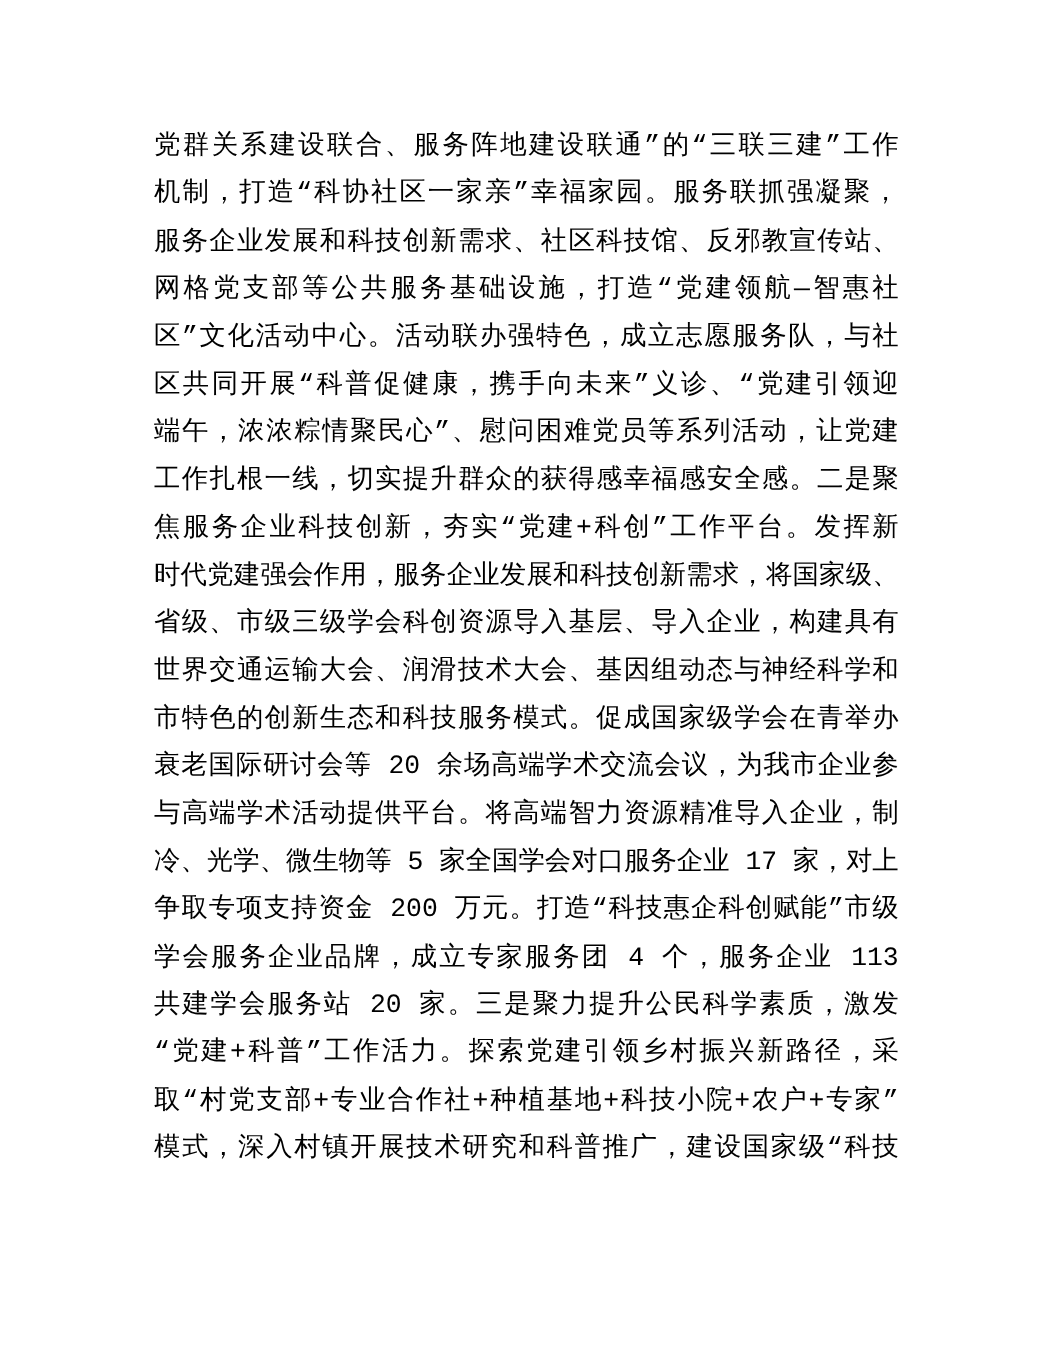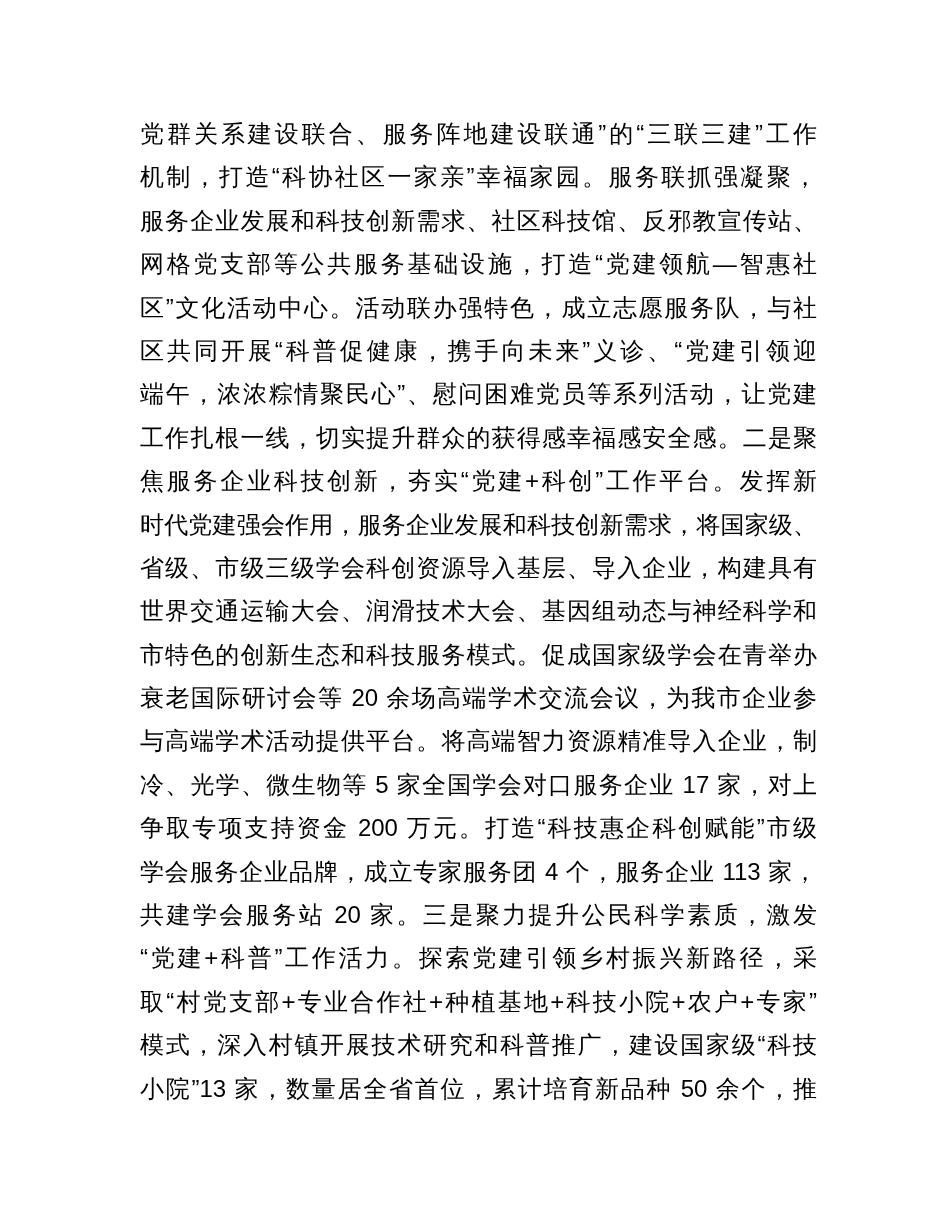--- a/index.html
+++ b/index.html
@@ -14,21 +14,21 @@
     background: #ffffff;
     overflow: hidden;
   }
   .text-block {
     position: absolute;
     left: 140px;
     top: 112px;
     width: 677px;
   }
   .text-line {
-    font-family: Liberation Sans, sans-serif;
+    font-family: Liberation Mono, monospace;
     font-size: 24px;
     line-height: 43.4px;
     height: 43.4px;
     color: #000000;
     font-weight: 400;
     text-align: justify;
     text-align-last: justify;
     text-justify: inter-character;
     white-space: normal;
     overflow: hidden;
@@ -54,15 +54,14 @@
       <div class="text-line">市特色的创新生态和科技服务模式。促成国家级学会在青举办</div>
       <div class="text-line">衰老国际研讨会等 20 余场高端学术交流会议，为我市企业参</div>
       <div class="text-line">与高端学术活动提供平台。将高端智力资源精准导入企业，制</div>
       <div class="text-line">冷、光学、微生物等 5 家全国学会对口服务企业 17 家，对上</div>
       <div class="text-line">争取专项支持资金 200 万元。打造“科技惠企科创赋能”市级</div>
       <div class="text-line">学会服务企业品牌，成立专家服务团 4 个，服务企业 113 家，</div>
       <div class="text-line">共建学会服务站 20 家。三是聚力提升公民科学素质，激发</div>
       <div class="text-line">“党建+科普”工作活力。探索党建引领乡村振兴新路径，采</div>
       <div class="text-line">取“村党支部+专业合作社+种植基地+科技小院+农户+专家”</div>
       <div class="text-line">模式，深入村镇开展技术研究和科普推广，建设国家级“科技</div>
-      <div class="text-line">小院”13 家，数量居全省首位，累计培育新品种 50 余个，推</div>
     </div>
 </div>
 
 </body></html>

